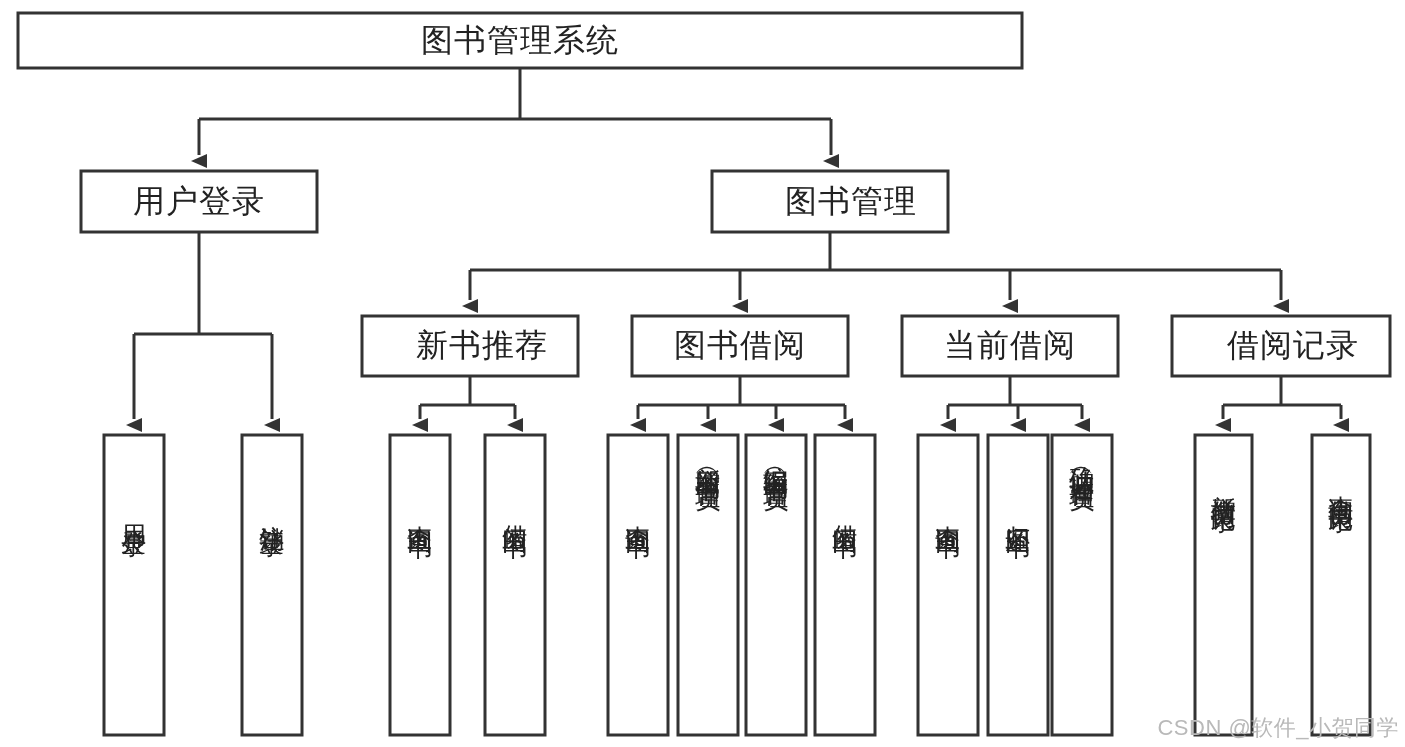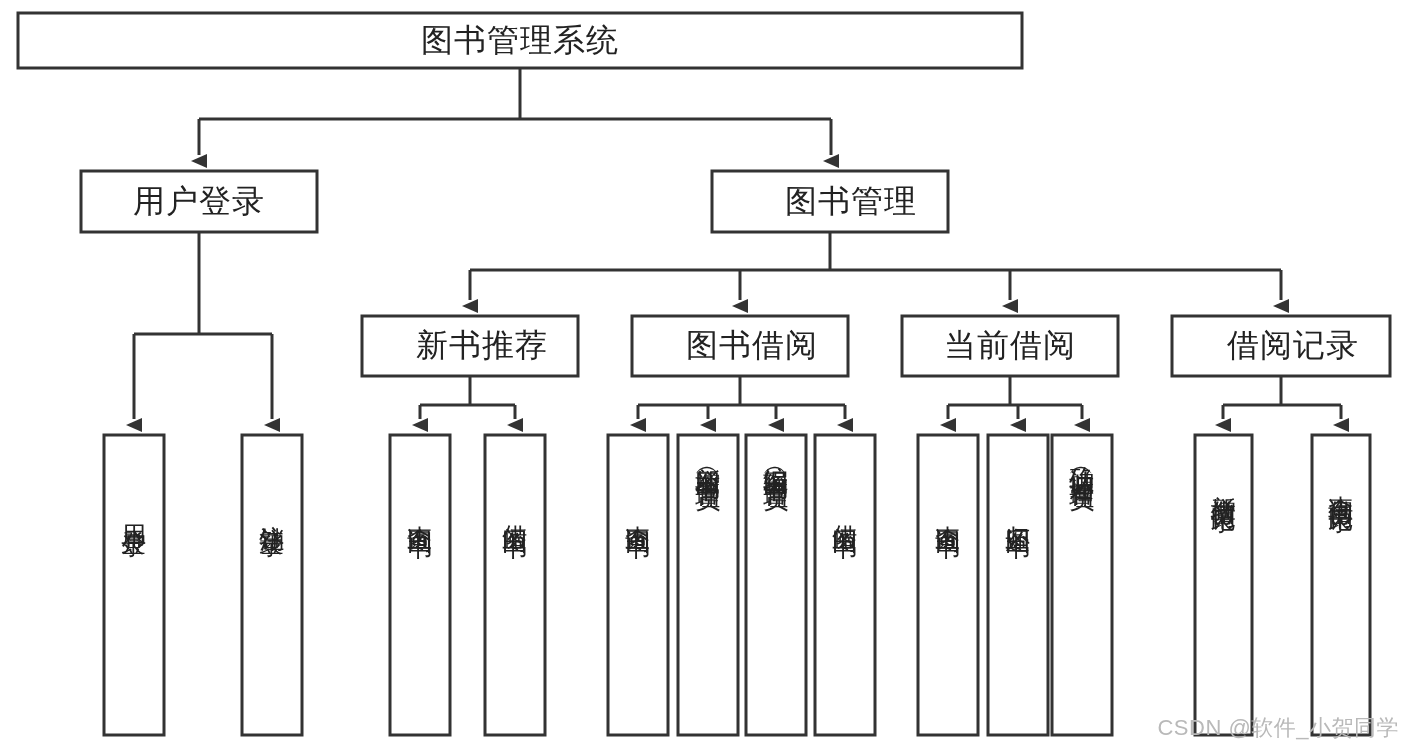--- a/index.html
+++ b/index.html
@@ -128,21 +128,21 @@
   </div>
 
   <div class="hlabel-wrap" style="left:712px;top:171px;width:236px;height:61px;margin-left:21px;">
     <span>图书管理</span>
   </div>
 
   <div class="hlabel-wrap" style="left:362px;top:316px;width:216px;height:60px;margin-left:12px;">
     <span>新书推荐</span>
   </div>
 
-  <div class="hlabel-wrap" style="left:632px;top:316px;width:216px;height:60px;padding-left:12px;">
+  <div class="hlabel-wrap" style="left:632px;top:316px;width:216px;height:60px;">
     <span>图书借阅</span>
   </div>
 
   <div class="hlabel-wrap" style="left:902px;top:316px;width:216px;height:60px;">
     <span>当前借阅</span>
   </div>
 
   <div class="hlabel-wrap" style="left:1172px;top:316px;width:218px;height:60px;padding-left:12px;">
     <span>借阅记录</span>
   </div>

